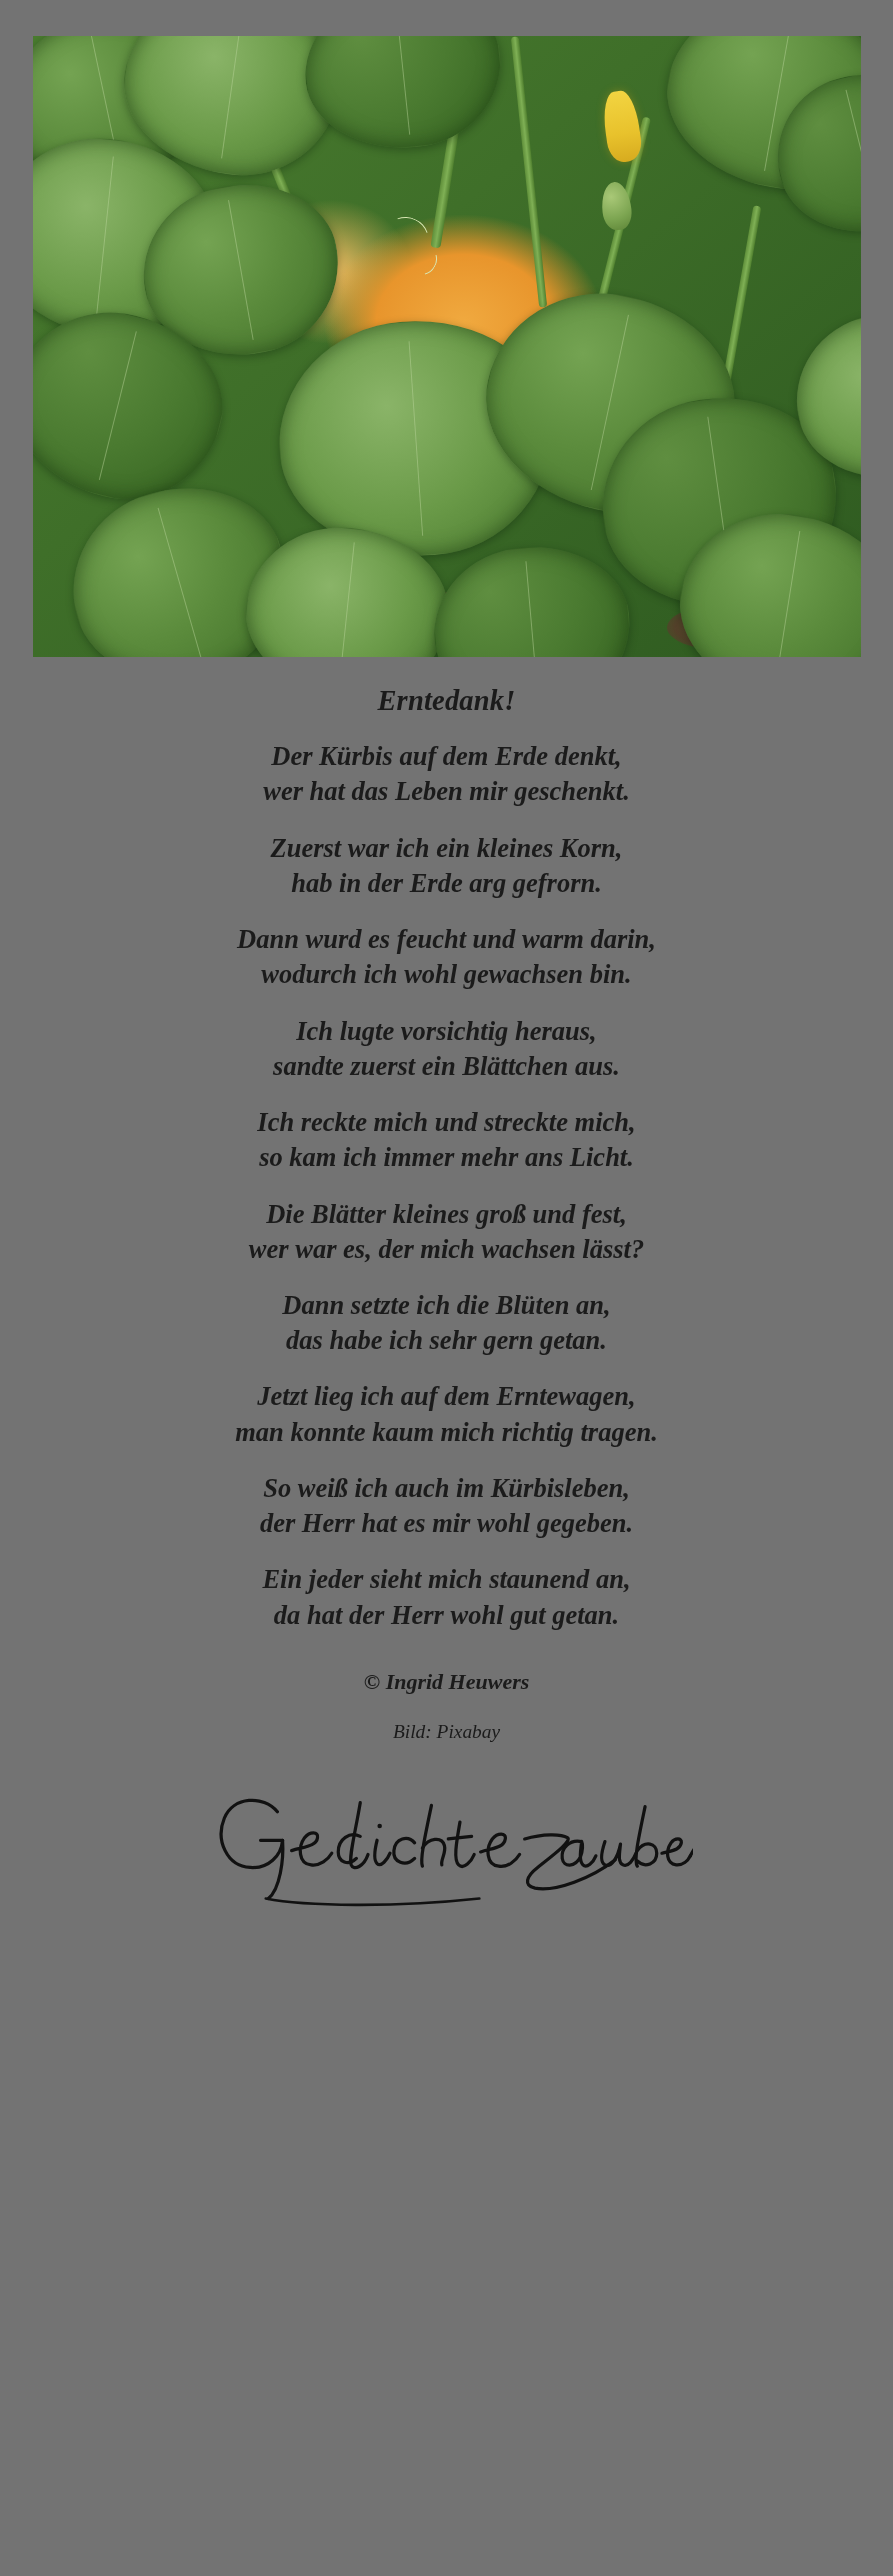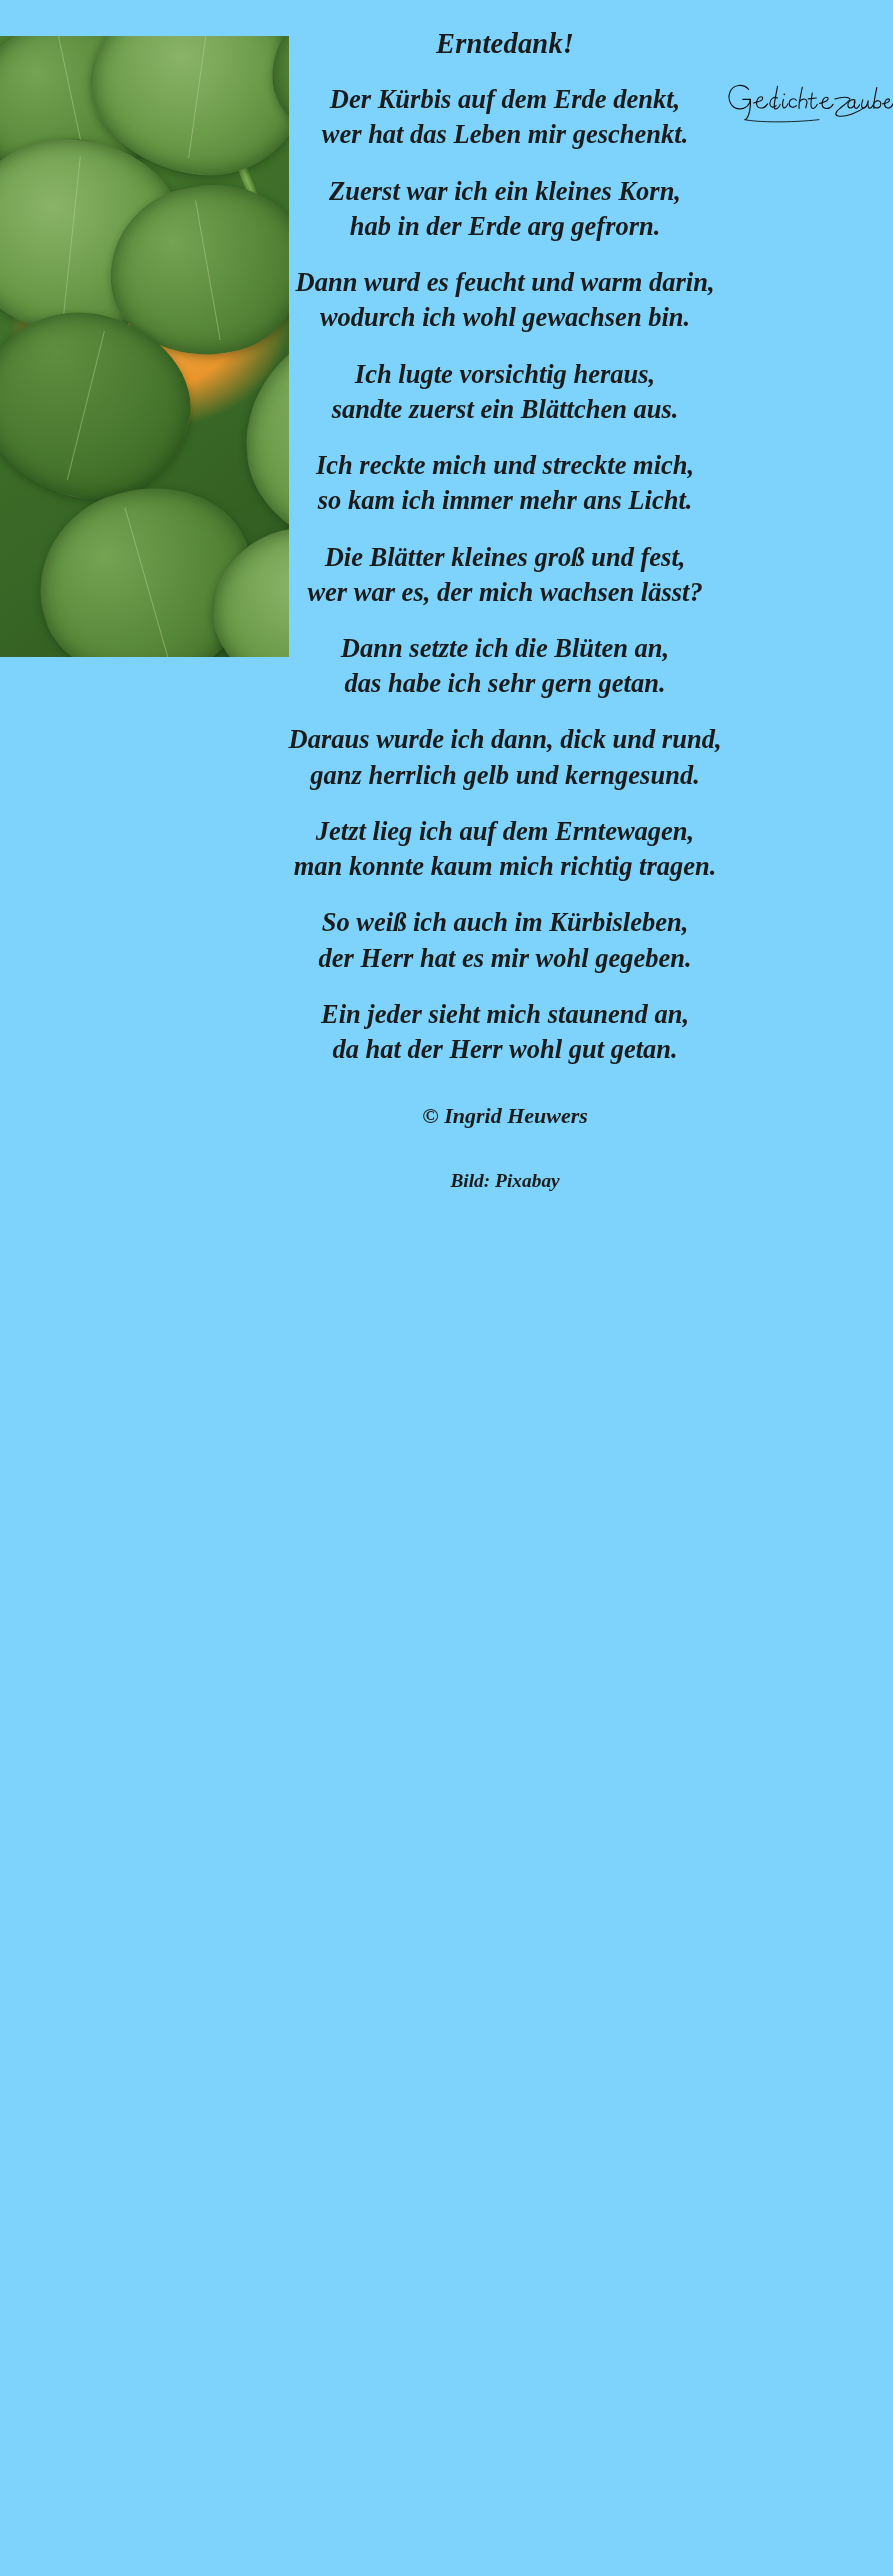--- a/index.html
+++ b/index.html
@@ -10,23 +10,24 @@
     width: 893px;
     height: 2576px;
     background: #fbce8e;
     font-family: "Liberation Serif", serif;
     overflow: hidden;
   }
   .page {
     position: relative;
     width: 893px;
     height: 2576px;
-    background: #7dd3fc;
+    background: #737373;
     display: flex;
-    flex-direction: row;
+    flex-direction: column;
+    align-items: center;
   }
 
   
   .photo-wrap {
     width: 828px;
     height: 621px;
     margin-top: 36px;
     position: relative;
     overflow: hidden;
     background: #2f5a23;
@@ -118,24 +119,24 @@
   .stanza .line {
     white-space: nowrap;
   }
   .credit {
     margin-top: 36px;
     font-size: 22px;
     font-style: italic;
     font-weight: bold;
   }
   .image-credit {
-    margin-top: 41px;
+    margin-top: 26px;
     font-size: 19.4px;
     font-style: italic;
-    font-weight: bold;
+    font-weight: normal;
   }
 
   
   .logo {
     margin-top: 26px;
     width: 492px;
     height: 149px;
     position: relative;
   }
   .logo svg { width: 100%; height: 100%; display: block; }
@@ -213,24 +214,20 @@
     </div>
     <div class="stanza">
       <div class="line">Die Blätter kleines groß und fest,</div>
       <div class="line">wer war es, der mich wachsen lässt?</div>
     </div>
     <div class="stanza">
       <div class="line">Dann setzte ich die Blüten an,</div>
       <div class="line">das habe ich sehr gern getan.</div>
     </div>
     <div class="stanza">
-      <div class="line">Daraus wurde ich dann, dick und rund,</div>
-      <div class="line">ganz herrlich gelb und kerngesund.</div>
-    </div>
-    <div class="stanza">
       <div class="line">Jetzt lieg ich auf dem Erntewagen,</div>
       <div class="line">man konnte kaum mich richtig tragen.</div>
     </div>
     <div class="stanza">
       <div class="line">So weiß ich auch im Kürbisleben,</div>
       <div class="line">der Herr hat es mir wohl gegeben.</div>
     </div>
     <div class="stanza">
       <div class="line">Ein jeder sieht mich staunend an,</div>
       <div class="line">da hat der Herr wohl gut getan.</div>

